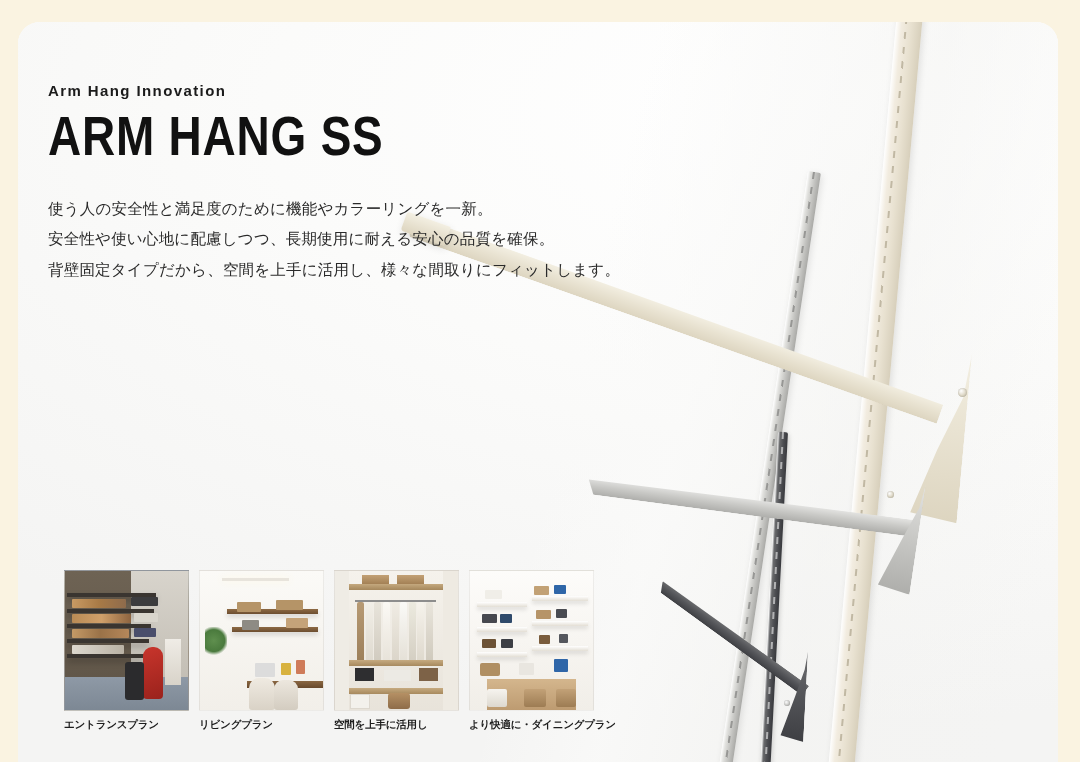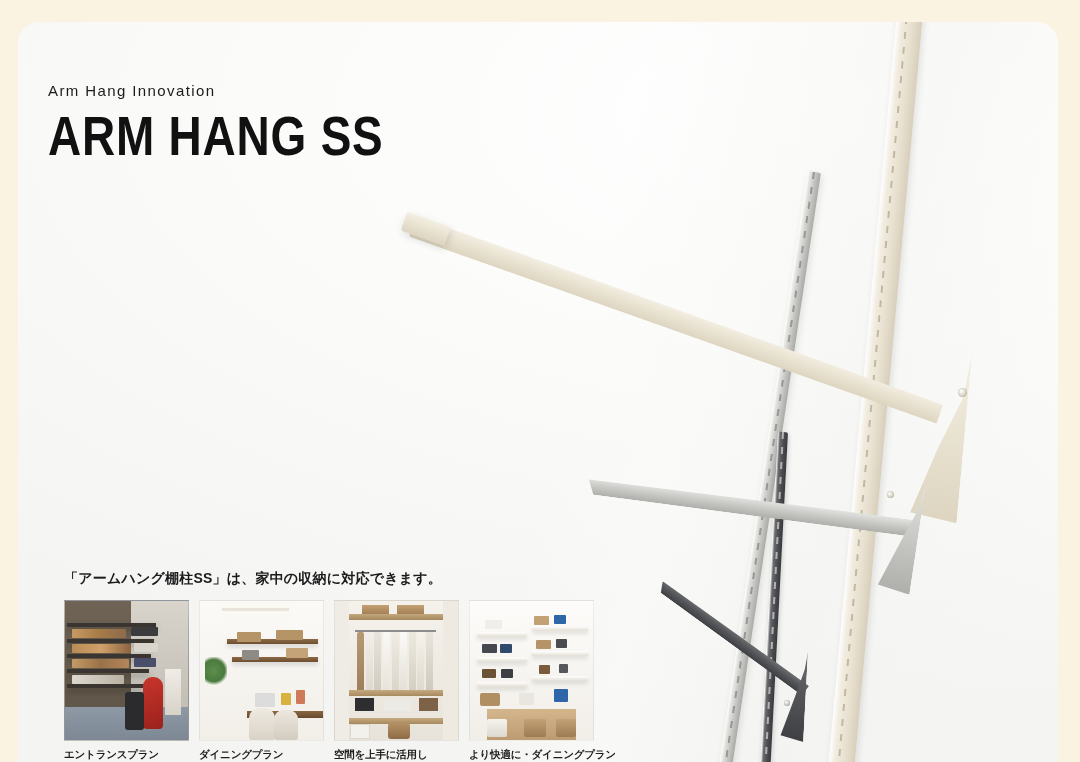--- a/index.html
+++ b/index.html
@@ -27,21 +27,21 @@
       linear-gradient(180deg,#fafafa 0%,#f5f5f4 60%,#f2f2f1 100%);
   }
   .card-sheen2{
     position:absolute; inset:0;
     background:linear-gradient(104deg, rgba(255,255,255,0) 52%, rgba(250,250,249,.75) 62%, rgba(243,243,241,.55) 76%, rgba(255,255,255,0) 95%);
   }
 
   
   .content { position:absolute; left:30px; top:60px; width:620px; z-index:6; }
   .eyebrow {
-    font-size:15px; font-weight:normal; color:#1b1b1b;
+    font-size:15px; font-weight:bold; color:#1b1b1b;
     letter-spacing:1.4px; margin-bottom:8px;
   }
   .title {
     font-size:56px; font-weight:bold; color:#111111;
     letter-spacing:1px; line-height:1.02;
     transform:scaleX(.82); transform-origin:left center;
     margin-bottom:30px; white-space:nowrap;
   }
   .sub { margin-bottom:22px; }
   .sub-line {
@@ -190,24 +190,28 @@
                   clip-path:polygon(100% 0, 100% 100%, 52% 94%, 78% 50%, 95% 20%);"></div>
       <div class="screw" style="left:766px; top:678px; width:6px; height:6px;
                   background:radial-gradient(circle at 35% 32%, #fff 0%, #c9c9c6 60%, #8e8e8b 100%);"></div>
     </div>
 
     <div class="content">
       <div class="eyebrow">Arm Hang Innovation</div>
       <div class="title">ARM HANG SS</div>
 
 
+      <div>
+        <div class="body-line">使う人の安全性と満足度のために機能やカラーリングを一新。</div>
+        <div class="body-line">安全性や使い心地に配慮しつつ、長期使用に耐える安心の品質を確保。</div>
+        <div class="body-line">背壁固定タイプだから、空間を上手に活用し、様々な間取りにフィットします。</div>
+      </div>
     </div>
 
     <div class="plans">
-      <div class="plans-caption">「アームハング棚柱SS」は、家中の収納に対応できます。</div>
 
       <div class="thumb-row">
 
         <div class="thumb-cell">
           <div class="thumb t1">
             <div class="wallL"></div>
               <div class="wallR"></div>
             <div class="floor"></div>
             <div class="shelf" style="top:16%;width:72%"></div>
             <div class="shelf" style="top:27%;width:70%"></div>
@@ -238,21 +242,21 @@
             <div class="box" style="left:34%;top:35%;width:14%;background:#8e8b84"></div>
             <div class="box" style="left:70%;top:34%;width:18%;background:#c5a379"></div>
             <div class="plant"></div>
             <div class="desk"></div>
             <div class="box" style="left:45%;top:66%;width:16%;height:14px;background:#dcdcdc"></div>
             <div class="box" style="left:66%;top:66%;width:8%;height:12px;background:#d8b23f"></div>
             <div class="box" style="left:78%;top:64%;width:7%;height:14px;background:#cf7b59"></div>
             <div class="chair"></div>
               <div class="chair2"></div>
           </div>
-          <div class="thumb-label">ダイニングプラン</div>
+          <div class="thumb-label">リビングプラン</div>
         </div>
 
         <div class="thumb-cell">
           <div class="thumb t3">
             <div class="sideL"></div>
               <div class="sideR"></div>
             <div class="box" style="position:absolute;left:22%;top:3%;width:22%;height:7%;background:linear-gradient(180deg,#c3a175,#a07d52)"></div>
             <div class="box" style="position:absolute;left:50%;top:3%;width:22%;height:7%;background:linear-gradient(180deg,#c3a175,#a07d52)"></div>
             <div class="top"></div>
             <div class="rod"></div>

